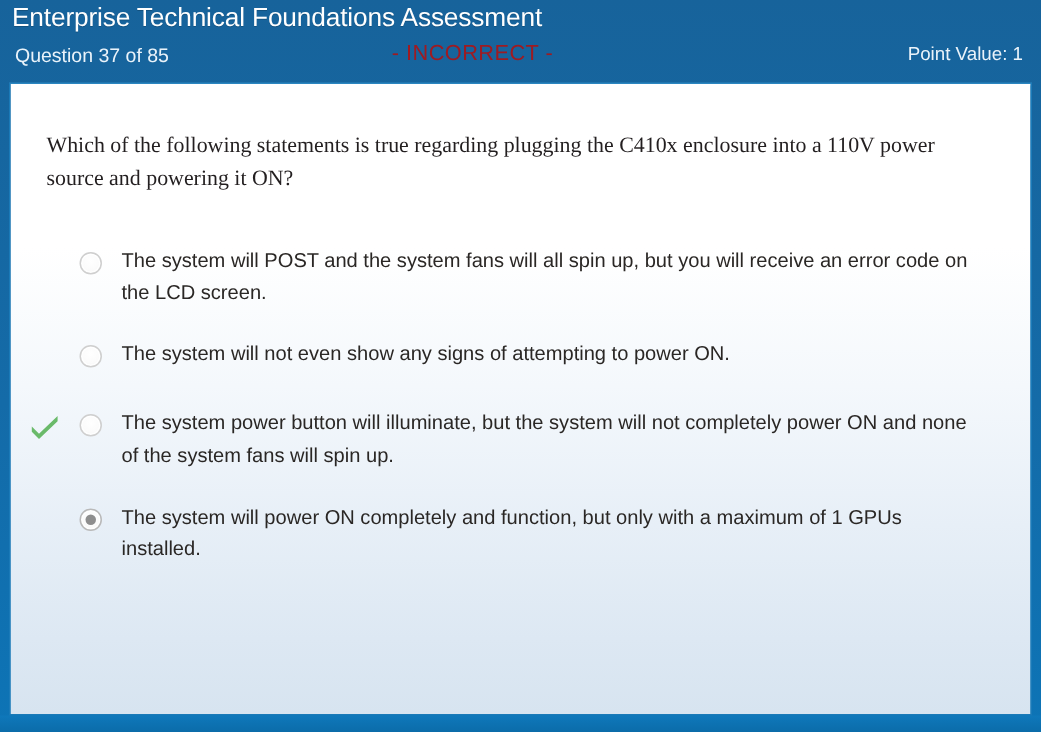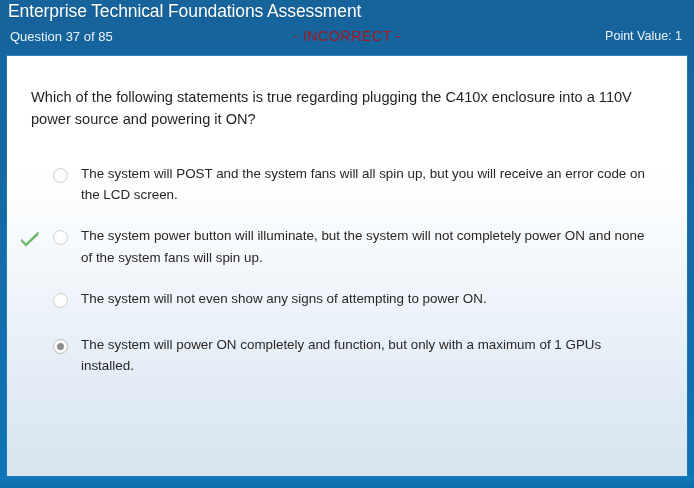--- a/index.html
+++ b/index.html
@@ -54,21 +54,21 @@
     left: 10px;
     top: 1px;
     font-size: 13px;
     color: #eaf3fa;
     white-space: nowrap;
   }
   .result-flag {
     position: absolute;
     left: 0;
     top: 0;
-    width: 694px;
+    width: 630px;
     text-align: center;
     font-size: 14.5px;
     color: #9e1b22;
     white-space: nowrap;
     letter-spacing: .3px;
   }
   .point-value {
     position: absolute;
     right: 12px;
     top: 1px;
@@ -97,20 +97,21 @@
   }
 
   .question-text {
     position: absolute;
     left: 24px;
     top: 30px;
     width: 620px;
     font-size: 14.6px;
     line-height: 1.52;
     color: #231f20;
+    font-family: Liberation Serif, serif;
   }
 
   
   .answer-list {
     position: absolute;
     left: 0;
     top: 95px;
     width: 682px;
   }
   .answer-row {
@@ -197,36 +198,36 @@
     <div class="question-text">Which of the following statements is true regarding plugging the C410x enclosure into a 110V power source and powering it ON?</div>
 
     <div class="answer-list">
 
       <div class="answer-row two-line">
         <div class="mark-slot"></div>
         <div class="radio"></div>
         <div class="answer-text">The system will POST and the system fans will all spin up, but you will receive an error code on the LCD screen.</div>
       </div>
 
+      <div class="answer-row">
+        <div class="mark-slot"></div>
+        <div class="radio"></div>
+        <div class="answer-text">The system will not even show any signs of attempting to power ON.</div>
+      </div>
+
       <div class="answer-row two-line">
         <div class="mark-slot">
           <svg class="check-icon" viewBox="0 0 22 18">
             <path d="M2.2 9.4 L7.0 14.2 L19.4 2.3 L19.4 5.9 L7.0 17.6 L2.2 12.8 Z" fill="#6aba6a"></path>
           </svg>
         </div>
         <div class="radio"></div>
         <div class="answer-text">The system power button will illuminate, but the system will not completely power ON and none of the system fans will spin up.</div>
       </div>
 
-      <div class="answer-row">
-        <div class="mark-slot"></div>
-        <div class="radio"></div>
-        <div class="answer-text">The system will not even show any signs of attempting to power ON.</div>
-      </div>
-
       <div class="answer-row two-line">
         <div class="mark-slot"></div>
         <div class="radio selected"></div>
         <div class="answer-text">The system will power ON completely and function, but only with a maximum of 1 GPUs installed.</div>
       </div>
 
     </div>
   </div>
 
   <div class="footer-strip"></div>

